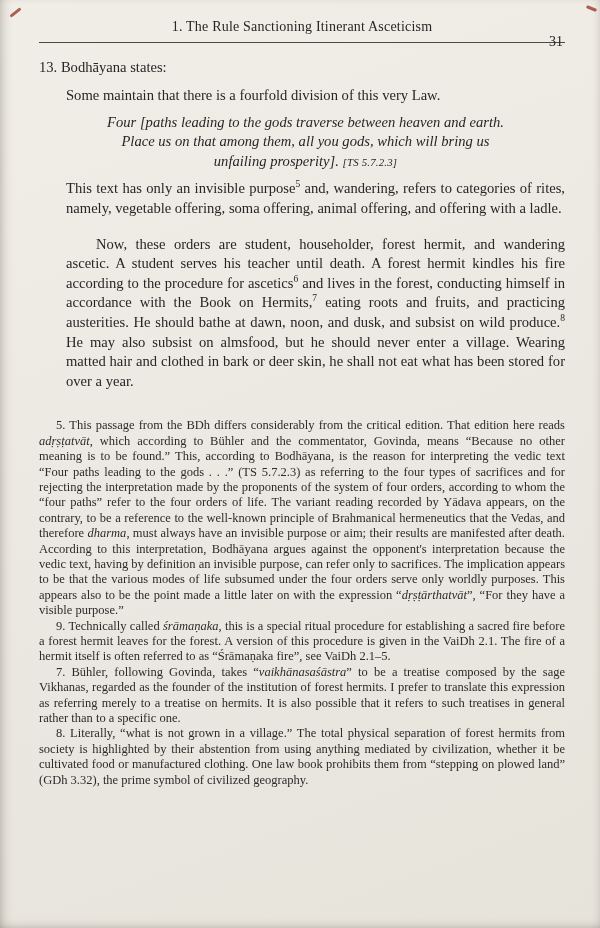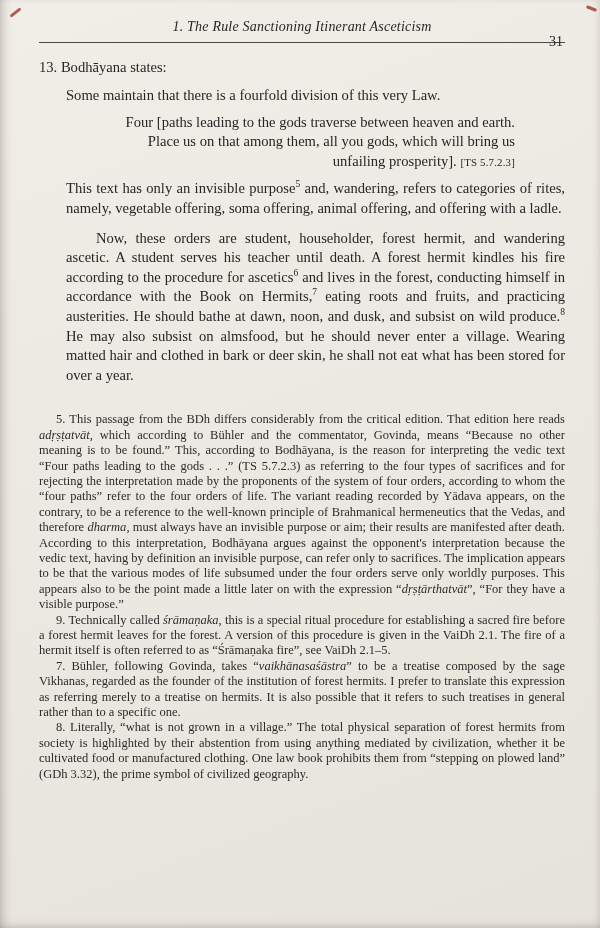--- a/index.html
+++ b/index.html
@@ -11,29 +11,29 @@
     padding:18px 35px 8px 39px;
     background:linear-gradient(160deg,#f1eee7 0%,#ebe8e1 55%,#e6e3db 100%);
     overflow:hidden;
     font-family:"Liberation Serif","DejaVu Serif",serif;
     color:#262626;
     box-shadow:inset 8px 0 14px -10px rgba(40,30,20,.45),
                inset -6px 0 12px -10px rgba(40,30,20,.35),
                inset 0 -8px 14px -12px rgba(40,30,20,.4);
   }
   .running-header{position:relative;font-size:14px;line-height:18px;padding-bottom:6px;border-bottom:1px solid #4d4a45;}
-  .head-title{text-align:center;font-style:italic;letter-spacing:.2px;}
+  .head-title{text-align:center;letter-spacing:.2px;}
   .page-num{position:absolute;top:15px;right:2px;font-style:normal;}
   .section-heading{font-size:14.6px;margin:16px 0 9px 0;}
   .quote-block{margin-left:27px;font-size:14.6px;line-height:19.6px;text-align:justify;}
   .intro{margin:10px 0 7px 0;}
-  .verse{margin:6px 50px 7px 30px;text-align:right;}
+  .verse{margin:6px 50px 7px 30px;text-align:center;font-style:italic;}
   .citation{font-size:10.8px;letter-spacing:.2px;}
   .para{margin:0;}
-  .para.indented{text-indent:30px;margin-top:10px;}
+  .para.indented{text-indent:30px;margin-top:16px;}
   .fnref{font-size:9.5px;vertical-align:super;line-height:0;}
   .footnotes{margin-top:27px;font-size:12.5px;line-height:15.4px;text-align:justify;color:#2b2b2b;}
   .footnote{margin:0;text-indent:17px;}
   .footnote i{font-style:italic;}
   .mark{position:absolute;background:#9c3a2a;opacity:.8;}
   .mark-left{left:9px;top:11px;width:13px;height:3px;transform:rotate(-38deg);border-radius:2px;}
   .mark-right{right:3px;top:7px;width:11px;height:3px;transform:rotate(22deg);border-radius:2px;}
 </style>
 </head>
 <body>

